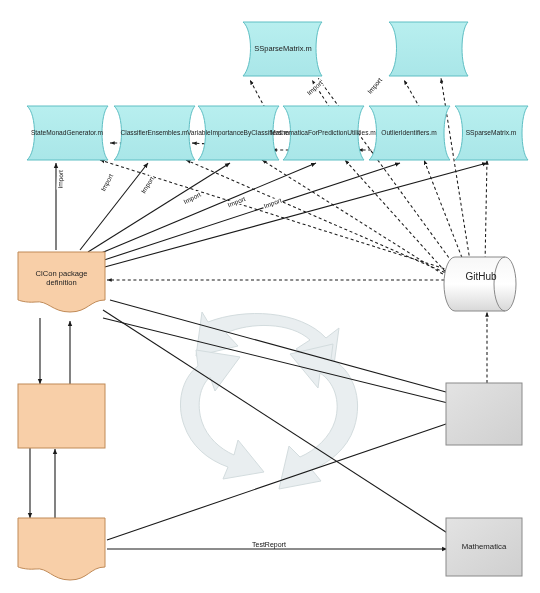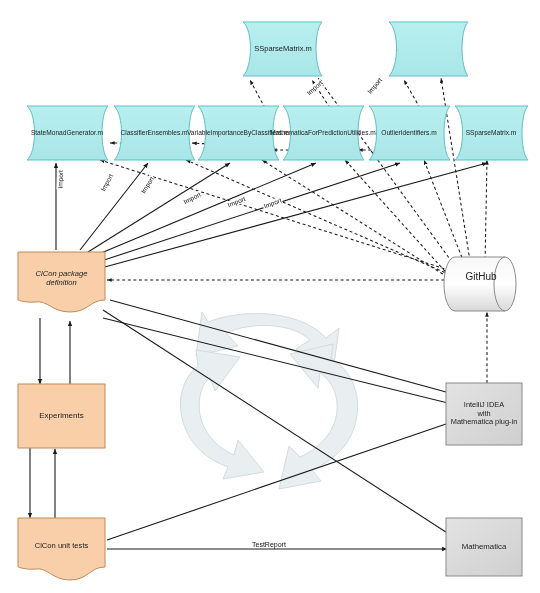--- a/index.html
+++ b/index.html
@@ -170,29 +170,24 @@
 
   <div class="nodeLabel" style="left:245px;top:38px;width:76px;height:22px;font-size:7.5px;">SSparseMatrix.m</div>
 
   <div class="nodeLabel" style="left:27px;top:123px;width:80px;height:20px;font-size:6.6px;">StateMonadGenerator.m</div>
   <div class="nodeLabel" style="left:114px;top:123px;width:80px;height:20px;font-size:6.6px;">ClassifierEnsembles.m</div>
   <div class="nodeLabel" style="left:200px;top:120px;width:76px;height:26px;font-size:6.6px;">VariableImportanceByClassifiers.m</div>
   <div class="nodeLabel" style="left:285px;top:120px;width:76px;height:26px;font-size:6.6px;">MathematicaForPredictionUtilities.m</div>
   <div class="nodeLabel" style="left:370px;top:123px;width:78px;height:20px;font-size:6.6px;">OutlierIdentifiers.m</div>
   <div class="nodeLabel" style="left:456px;top:123px;width:70px;height:20px;font-size:6.6px;">SSparseMatrix.m</div>
 
-  <div class="nodeLabel" style="left:18px;top:266px;width:87px;height:26px;font-size:7.6px;white-space:pre-line;font-style:italic;">ClCon package
+  <div class="nodeLabel" style="left:18px;top:266px;width:87px;height:26px;font-size:7.6px;white-space:pre-line;">ClCon package
 definition</div>
-  <div class="nodeLabel" style="left:18px;top:406px;width:87px;height:20px;font-size:8px;">Experiments</div>
-  <div class="nodeLabel" style="left:18px;top:536px;width:87px;height:20px;font-size:7.6px;">ClCon unit tests</div>
 
   <div class="nodeLabel" style="left:455px;top:267px;width:52px;height:20px;font-size:10px;">GitHub</div>
-  <div class="nodeLabel" style="left:444px;top:395px;width:80px;height:38px;font-size:7.4px;white-space:pre-line;">IntelliJ IDEA
-with
-Mathematica plug-in</div>
   <div class="nodeLabel" style="left:446px;top:538px;width:76px;height:18px;font-size:7.8px;text-align:center;">Mathematica</div>
 
   <div id="import-labels">
       <div class="edgeLabel" style="left: 60px; top: 186px; transform: rotate(-88deg);">Import</div>
       <div class="edgeLabel" style="left: 102px; top: 188px; transform: rotate(-62deg);">Import</div>
       <div class="edgeLabel" style="left: 142px; top: 190px; transform: rotate(-58deg);">Import</div>
       <div class="edgeLabel" style="left: 183px; top: 199px; transform: rotate(-27deg);">Import</div>
       <div class="edgeLabel" style="left: 227px; top: 202px; transform: rotate(-22deg);">Import</div>
       <div class="edgeLabel" style="left: 263px; top: 203px; transform: rotate(-20deg);">Import</div>
       <div class="edgeLabel" style="left: 307px; top: 91px; transform: rotate(-42deg);">Import</div>

